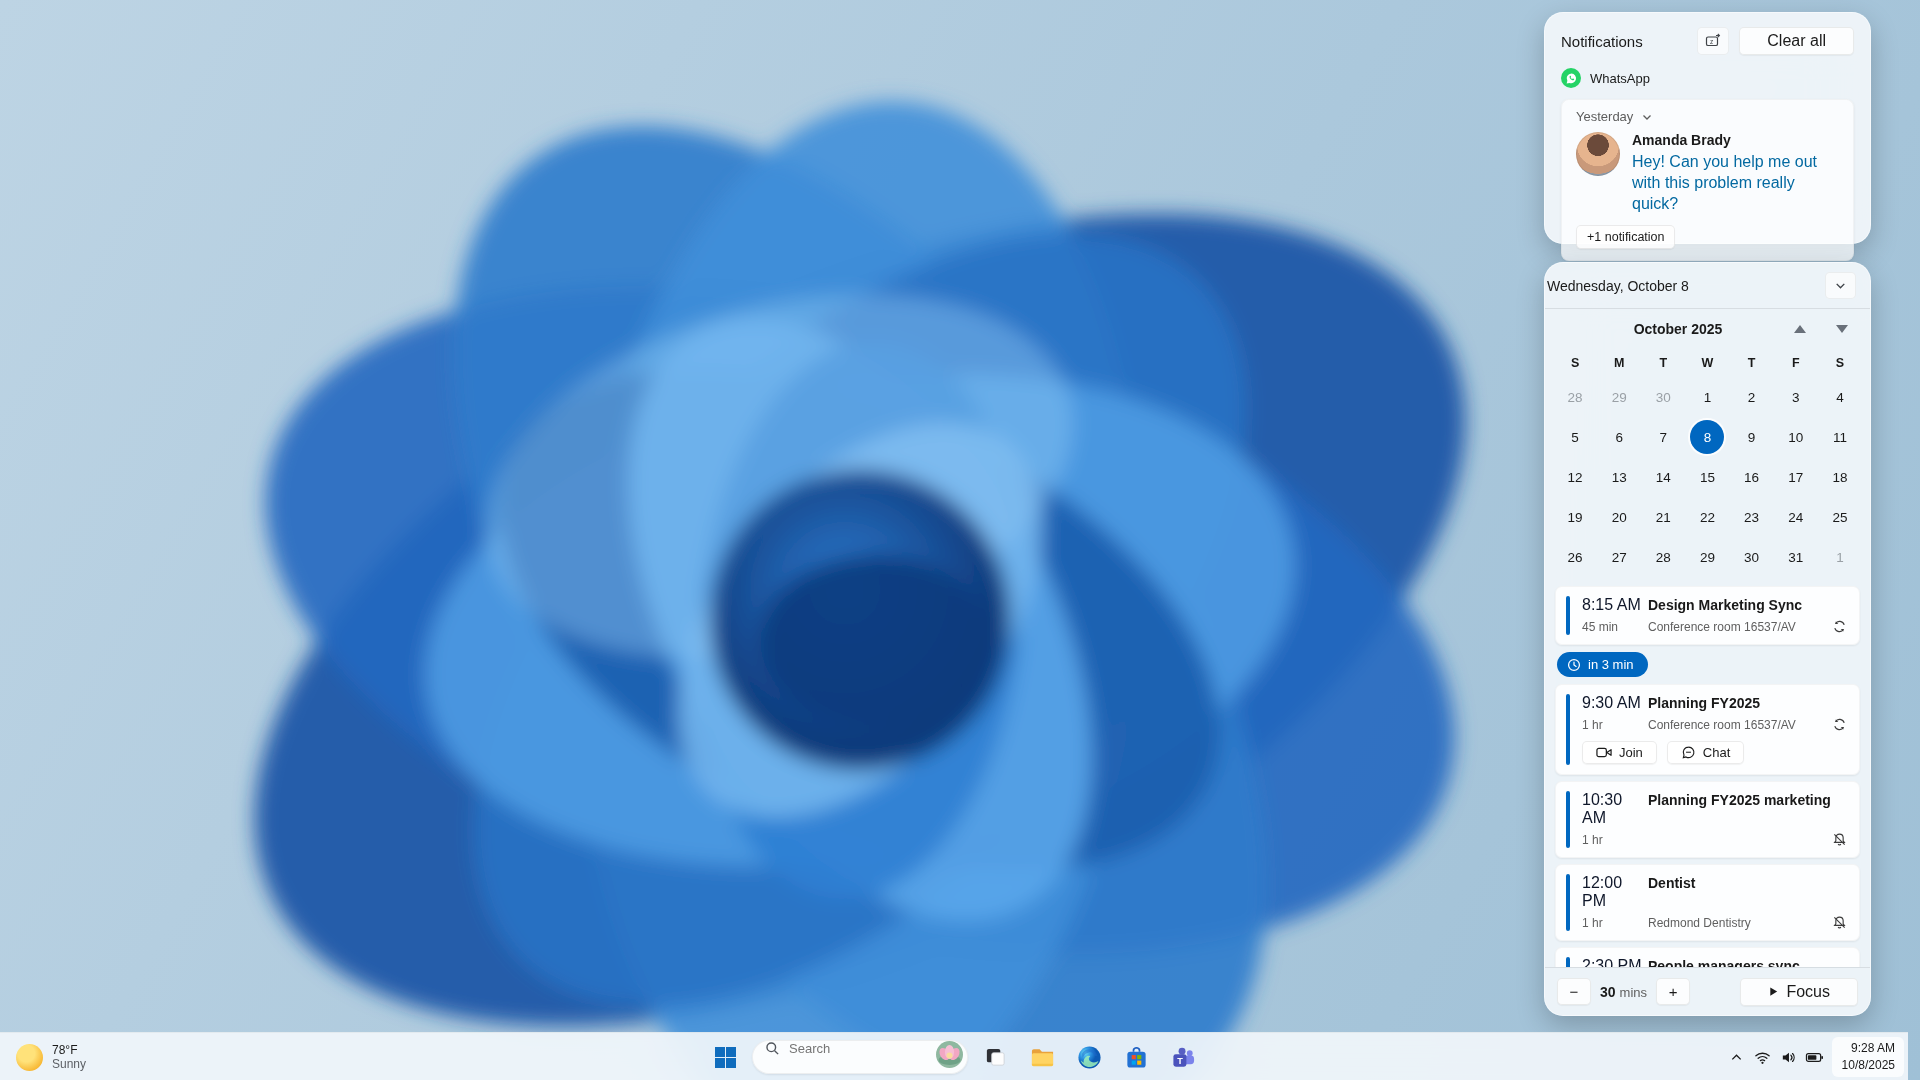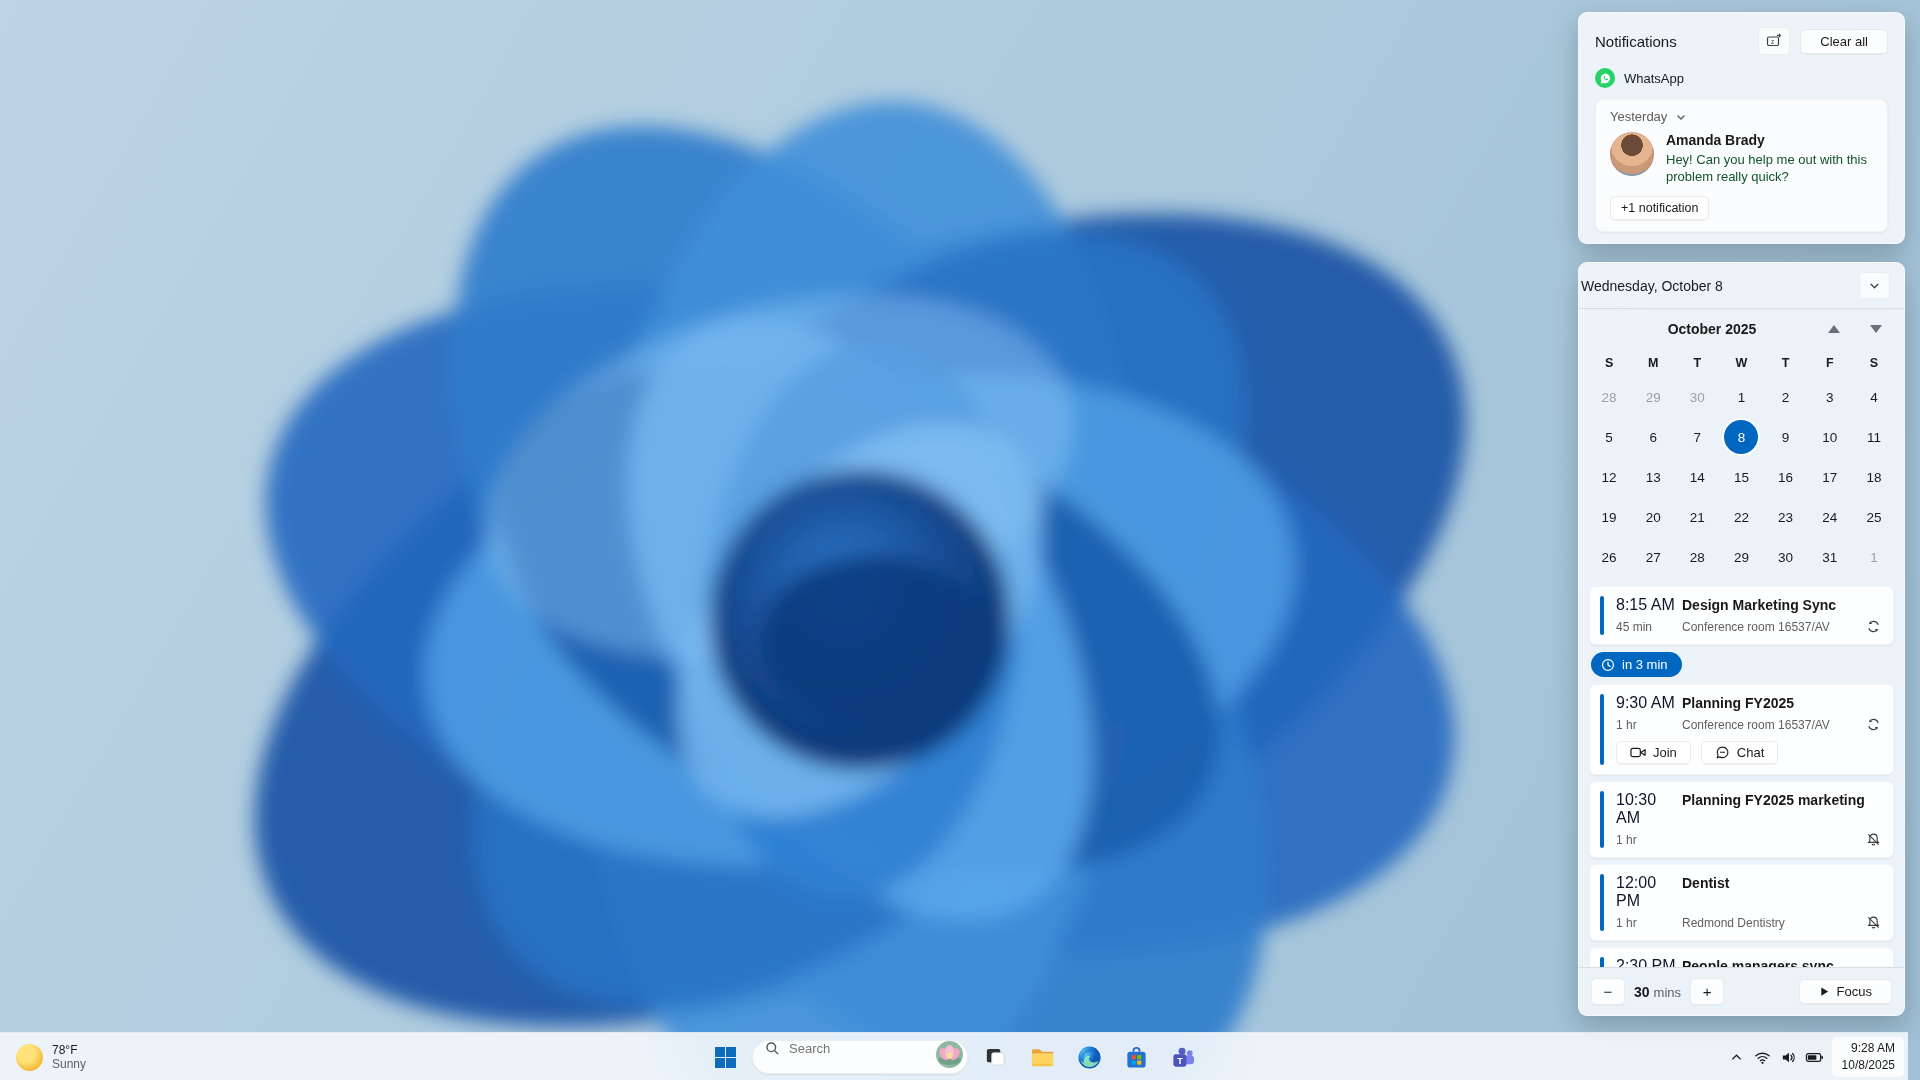--- a/index.html
+++ b/index.html
@@ -4,62 +4,62 @@
 <style>
   * { margin:0; padding:0; box-sizing:border-box; }
   html,body { width:1920px; height:1080px; overflow:hidden; font-family:"Liberation Sans", sans-serif; }
   body { position:relative; background:linear-gradient(120deg,#bdd4e4 0%,#abc8dc 55%,#9fc0d6 100%); }
 
   
   .wallpaper { position:absolute; inset:0; }
 
   
   .flyout-card {
-    position:absolute; left:1578px; width:327px;
+    position:absolute; left:1544px; width:327px;
     background:rgba(242,246,250,0.93);
     backdrop-filter: blur(28px) saturate(1.2);
     border:1px solid rgba(255,255,255,0.5);
-    border-radius:9px;
+    border-radius:19px;
     box-shadow:0 10px 28px rgba(0,0,0,0.22);
     color:#1a1a1a;
   }
 
   
   .notif-card { top:12px; height:232px; padding:13px 16px 12px 16px; }
   .notif-header { display:flex; align-items:center; height:30px; }
   .notif-title { font-size:15px; font-weight:500; flex:0 0 auto; }
   .notif-spacer { flex:1; }
   .icon-btn {
     width:32px; height:28px; border-radius:5px; border:1px solid rgba(0,0,0,0.06);
     background:rgba(255,255,255,0.65); display:flex; align-items:center; justify-content:center;
     cursor:pointer; margin-right:10px;
   }
   .btn {
     border:1px solid rgba(0,0,0,0.08); background:rgba(255,255,255,0.85);
-    border-radius:5px; font-size:13px; color:#1a1a1a; padding:4px 19px;
+    border-radius:5px; font-size:16px; color:#1a1a1a; padding:4px 27px;
     box-shadow:0 1px 1px rgba(0,0,0,0.05); cursor:pointer; font-family:inherit;
     display:inline-flex; align-items:center; gap:7px;
   }
   .app-row { display:flex; align-items:center; gap:9px; margin-top:10px; height:24px; }
   .wa-badge { width:20px; height:20px; border-radius:50%; background:#25d366; display:flex; align-items:center; justify-content:center; }
   .app-name { font-size:13px; }
   .notif-group {
     margin-top:9px; background:rgba(255,255,255,0.72); border-radius:8px;
     border:1px solid rgba(0,0,0,0.04); box-shadow:0 1px 3px rgba(0,0,0,0.07);
     padding:9px 14px 11px 14px;
   }
   .group-time-row { display:flex; align-items:center; gap:8px; color:#5d5d5d; font-size:13px; }
   .msg-row { display:flex; gap:12px; margin-top:8px; }
   .avatar {
     width:44px; height:44px; border-radius:50%; flex:0 0 auto;
     background:radial-gradient(circle at 50% 30%, #6b4a3a 0 28%, #e6b48e 29% 55%, #c9997a 56% 75%, #8d9aa8 76% 100%);
     box-shadow:inset 0 0 0 1px rgba(0,0,0,0.08);
   }
   .msg-name { font-size:14px; font-weight:700; }
-  .msg-text { font-size:13px; color:#14532d; line-height:1.32; margin-top:3px; max-width:210px; }
+  .msg-text { font-size:16px; color:#0369a1; line-height:1.32; margin-top:3px; max-width:210px; }
   .more-btn { margin-top:11px; font-size:12.5px; padding:4px 10px; }
 
   
   .cal-card { top:262px; height:754px; display:flex; flex-direction:column; overflow:hidden; }
   .cal-header { height:46px; display:flex; align-items:center; padding:0 14px 0 2px; border-bottom:1px solid rgba(0,0,0,0.09); flex:0 0 auto; }
   .cal-header-label { font-size:14px; }
   .collapse-btn { width:31px; height:27px; margin:0; }
   .month-row { height:40px; display:flex; align-items:center; padding:0 22px 0 17px; flex:0 0 auto;text-align:center; }
   .month-label { font-size:14px; font-weight:700; flex:1; }
   .tri { width:0; height:0; border-left:6px solid transparent; border-right:6px solid transparent; cursor:pointer; }

